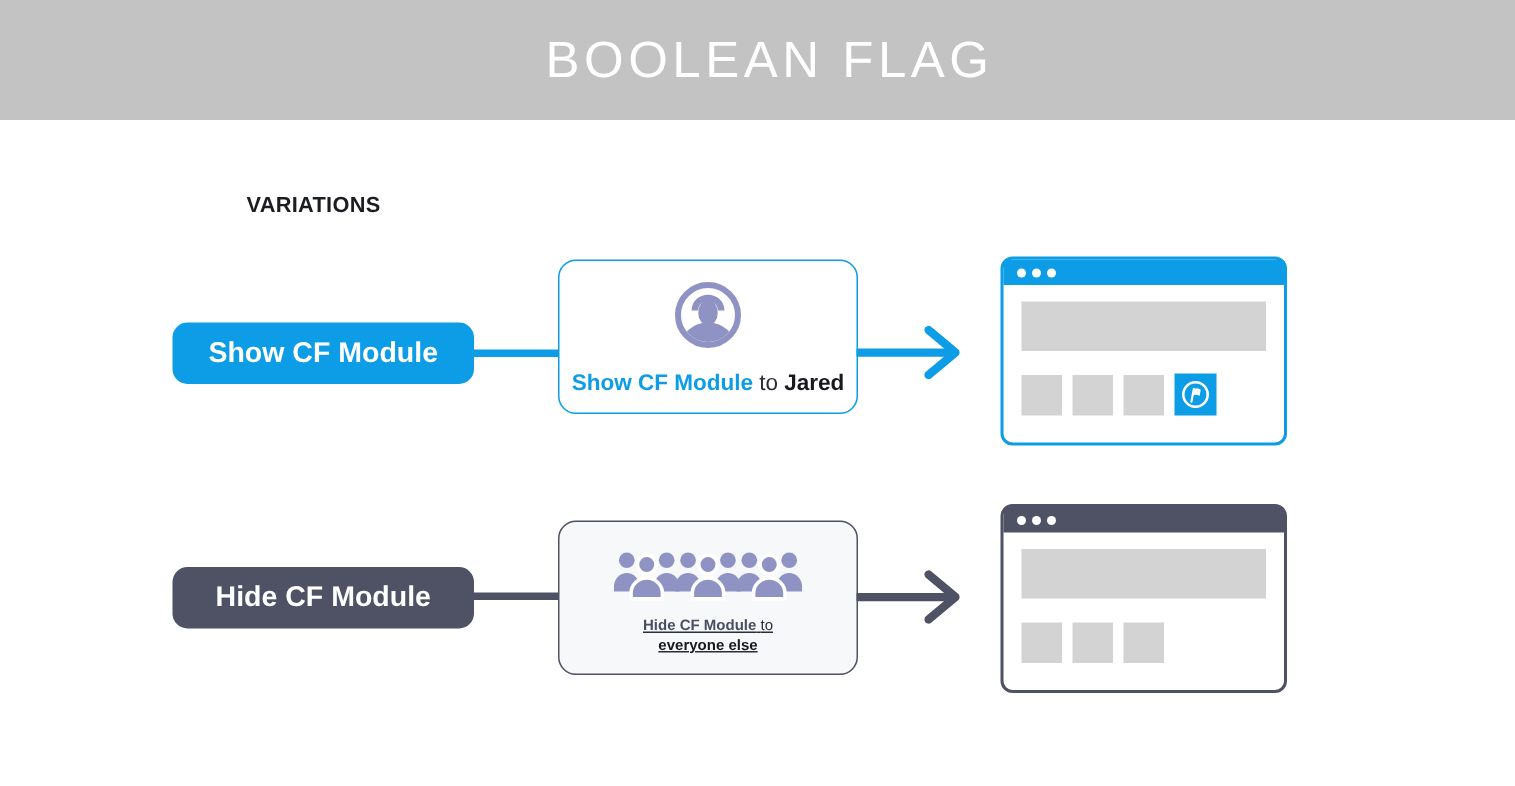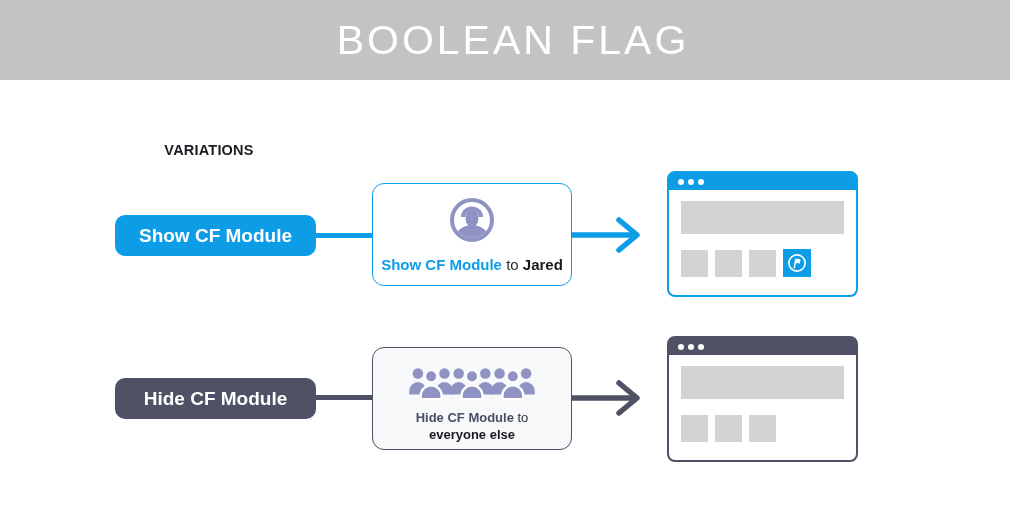--- a/index.html
+++ b/index.html
@@ -19,30 +19,30 @@
     position: absolute;
     left: 0; top: 0;
     width: 1010px; height: 80px;
     background: #c3c3c3;
     display: flex;
     align-items: center;
     justify-content: center;
   }
   .title-banner h1 {
     color: #ffffff;
-    font-size: 41px;
+    font-size: 34px;
     font-weight: 300;
     letter-spacing: 3px;
     margin-left: 16px;
   }
 
   
   .col-label {
     position: absolute;
-    top: 142px;
+    top: 129px;
     width: 200px;
     text-align: center;
     font-size: 14.5px;
     font-weight: bold;
     color: #1b1d22;
     letter-spacing: 0.2px;
   }
 
   
   .pill {
@@ -86,21 +86,21 @@
     font-size: 15px;
     color: #2a2d38;
     margin-top: 7px;
     text-align: center;
     line-height: 1.3;
     white-space: nowrap;
   }
   .rule-text .flag-blue  { color: #0d9ce6; font-weight: bold; }
   .rule-text .flag-slate { color: #4a4e63; font-weight: bold; }
   .rule-text .audience   { color: #17191e; font-weight: bold; }
-  .rule-card.slate .rule-text { margin-top: 4px; font-size: 13px; }
+  .rule-card.slate .rule-text { margin-top: 4px; font-size: 10px; text-decoration: underline; }
 
   
   .arrow { position: absolute; left: 571px; width: 78px; height: 40px; }
 
   
   .browser {
     position: absolute;
     left: 667px;
     width: 191px; height: 126px;
     border-radius: 8px;
@@ -144,21 +144,21 @@
   <div class="title-banner">
     <h1>BOOLEAN FLAG</h1>
   </div>
 
   <div class="col-label" style="left:109px">VARIATIONS</div>
 
   <div class="pill blue" style="top:215px">Show CF Module</div>
 
   <div class="connector blue" style="left:314px; top:233px; width:60px;"></div>
 
-  <div class="rule-card blue" style="top:183px">
+  <div class="rule-card blue" style="top:173px">
     <span>
       <svg width="48" height="48" viewBox="0 0 48 48">
         <defs>
             <clipPath id="avclip">
               <circle cx="24" cy="24" r="18"></circle>
             </clipPath>
           </defs>
         <circle cx="24" cy="24" r="20" fill="none" stroke="#8f93c4" stroke-width="4"></circle>
         <path d="M6,45 a18,16 0 0 1 36,0 z" fill="#8f93c4" clip-path="url(#avclip)"></path>
         <ellipse cx="24" cy="22.5" rx="6.5" ry="8.5" fill="#8f93c4"></ellipse>

